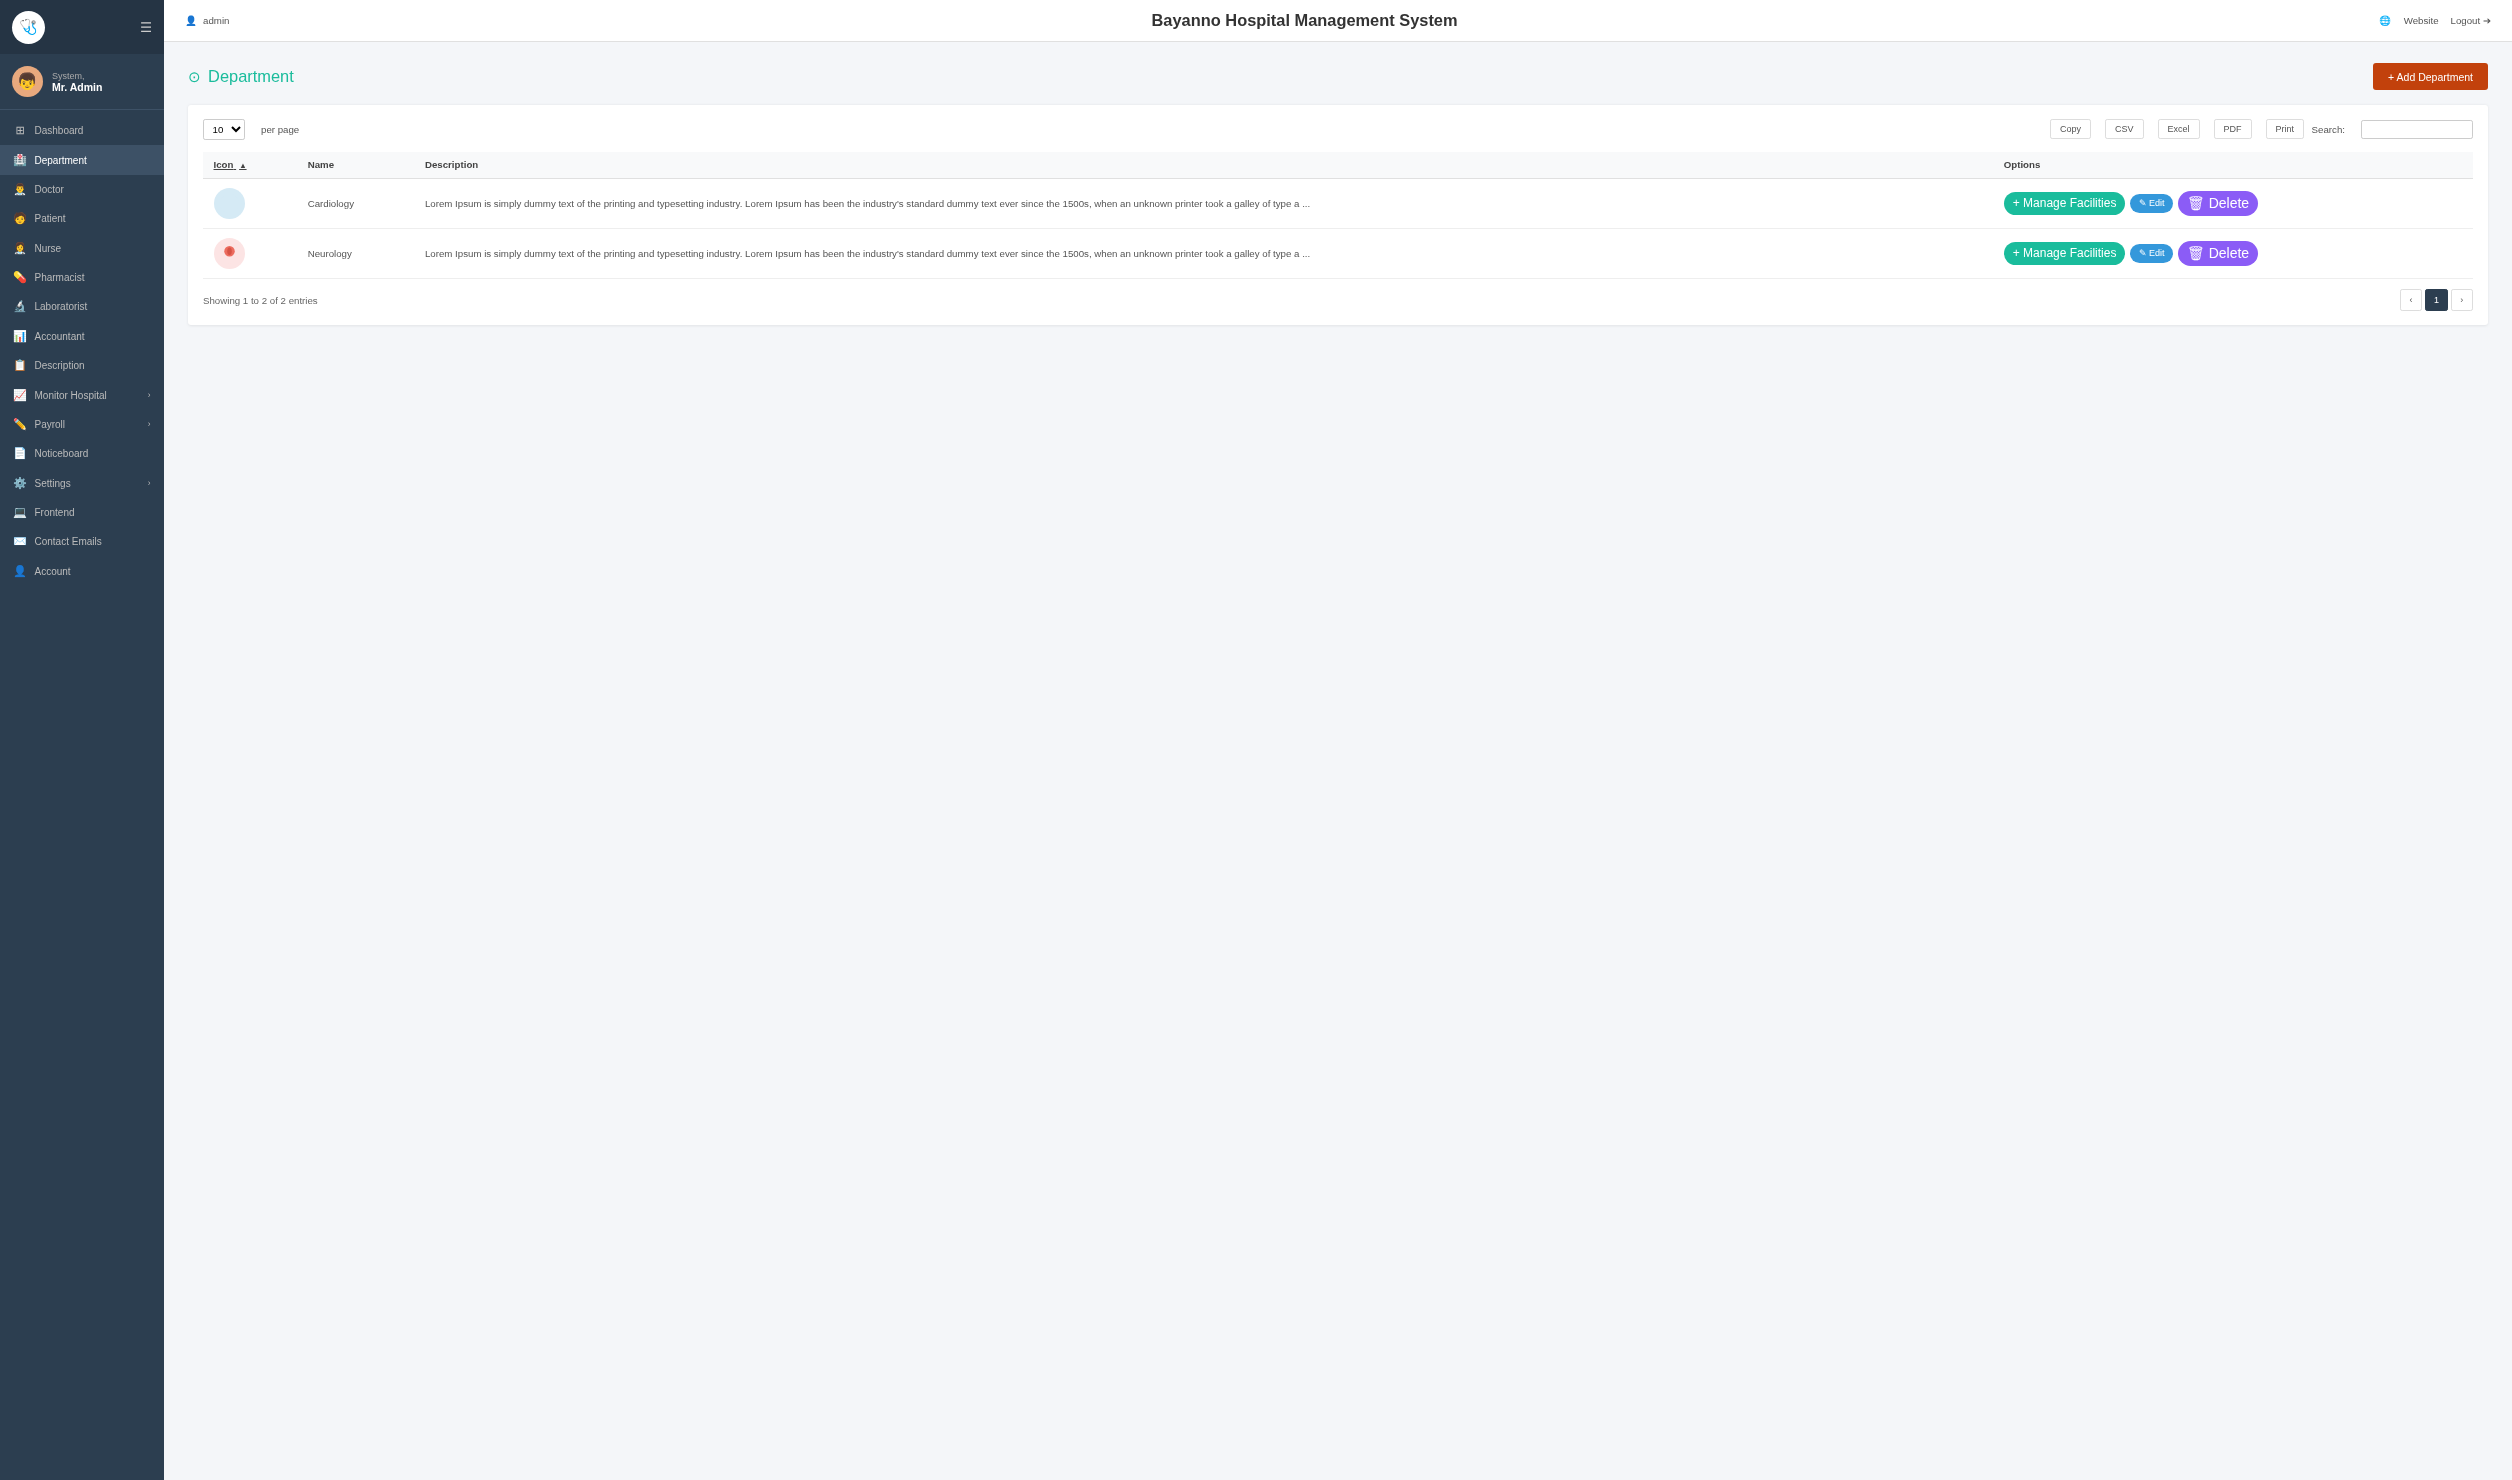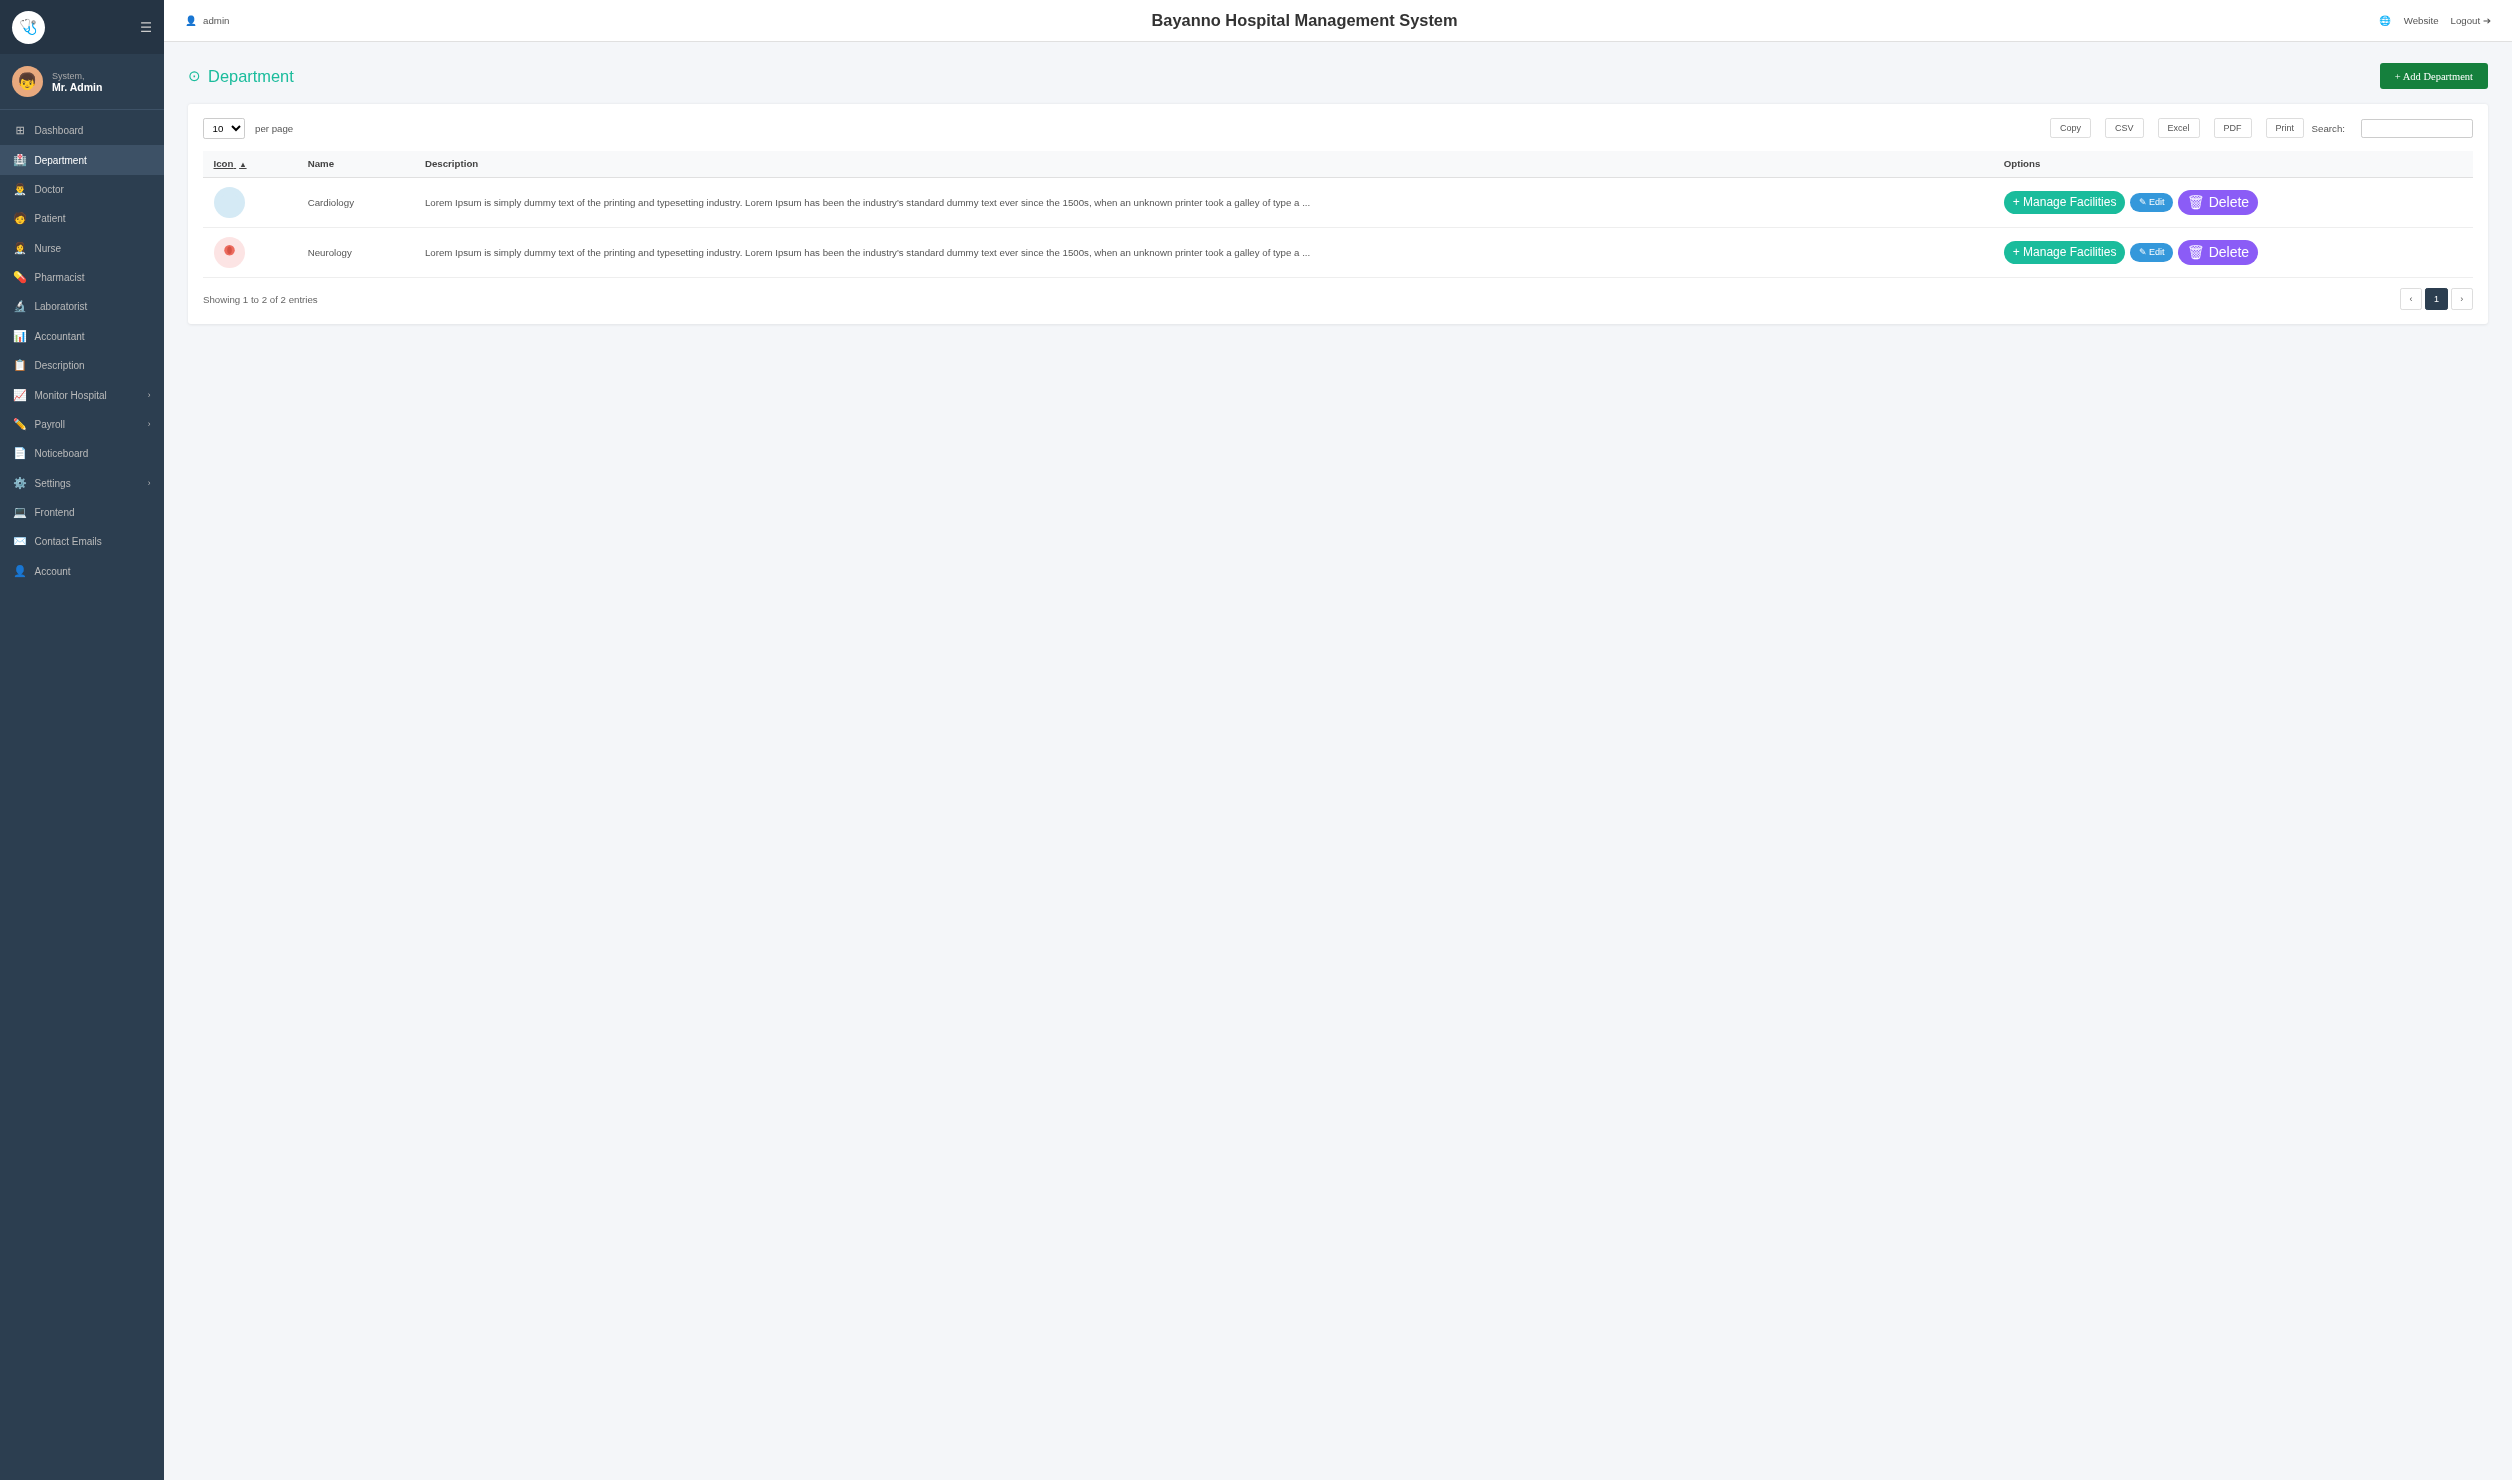--- a/index.html
+++ b/index.html
@@ -93,45 +93,44 @@
       display: flex; align-items: center; gap: 7.5px;
       margin-bottom: 15px;
     }
     .page-title {
       font-size: 16.4px; color: #1abc9c; font-weight: 500;
     }
     .page-title-icon { color: #1abc9c; font-size: 15px; }
 
     .add-btn {
       margin-left: auto;
-      background: #15803d;
+      background: #c2410c;
       color: white;
       border: none;
       padding: 7.5px 15px;
       border-radius: 3px;
       font-size: 10.5px;
       cursor: pointer;
       font-weight: 500;
-      font-family: Liberation Serif, serif;
     }
 
     
     .table-panel {
       background: white;
       border-radius: 3px;
       box-shadow: 0 0.7px 3px rgba(0,0,0,0.08);
       padding: 13.5px 15px;
     }
     .table-toolbar {
       display: flex; align-items: center; gap: 7.5px;
       margin-bottom: 12px;
       flex-wrap: wrap;
     }
     .per-page-select {
-      display: flex; align-items: center; gap: 10px;
+      display: flex; align-items: center; gap: 16px;
     }
     .per-page-select select {
       padding: 3px 4.5px; border: 0.7px solid #ccc; border-radius: 2.2px;
       font-size: 9.7px; background: white;
     }
     .per-page-label { font-size: 9.7px; color: #555; }
 
     .toolbar-buttons { margin-left: auto; display: flex; gap: 14px; align-items: center; }
     .tb-btn {
       padding: 3.7px 9px;

